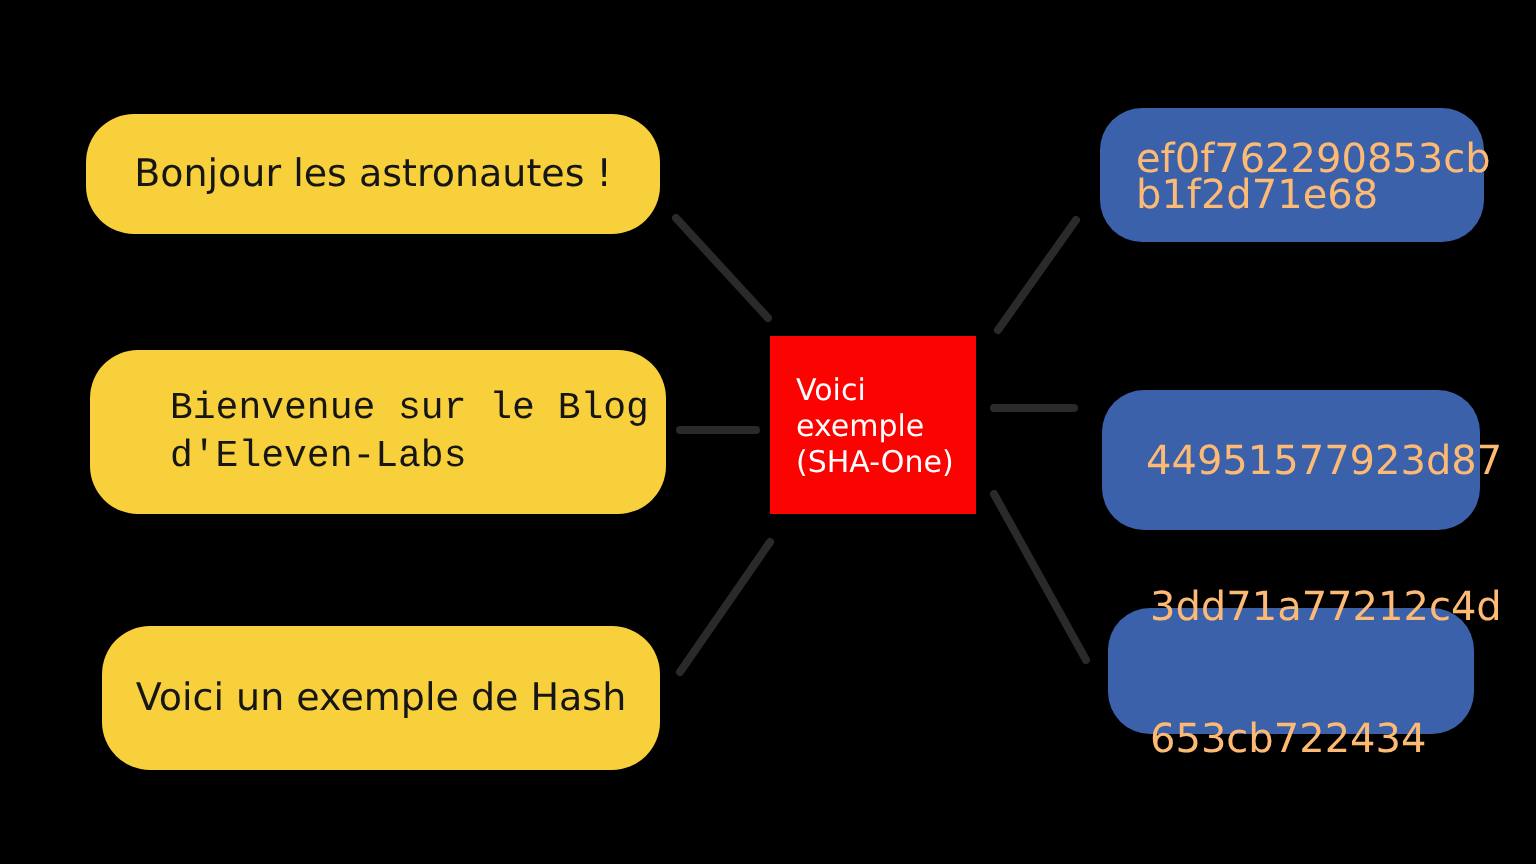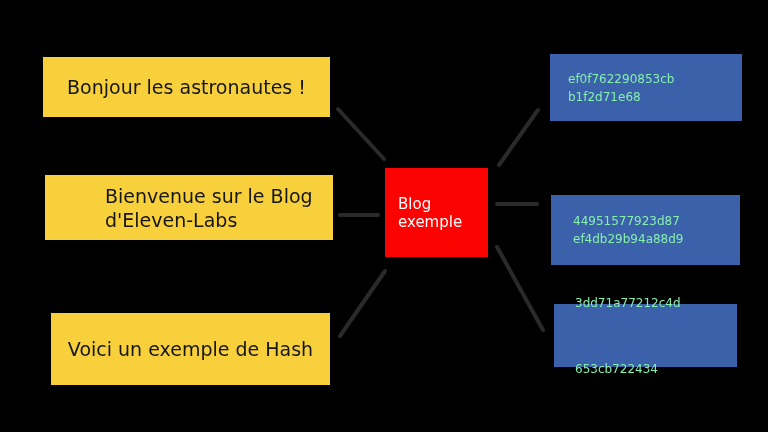--- a/index.html
+++ b/index.html
@@ -27,41 +27,43 @@
     display: flex;
     flex-direction: column;
     justify-content: center;
     box-sizing: border-box;
   }
   .input-box {
     background: #F8D03C;
     color: #161616;
     font-size: 19px;
     line-height: 24px;
+    border-radius: 24px;
   }
   .input-box.centered {
     align-items: center;
     text-align: center;
   }
   .y1 { left: 43px;  top: 57px;  width: 287px; height: 60px; }
-  .y2 { left: 45px;  top: 175px; width: 288px; height: 65px; padding-left: 60px; }
+  .y2 { left: 45px;  top: 175px; width: 288px; height: 82px; padding-left: 40px; font-family: Liberation Mono, monospace; }
   .y3 { left: 51px;  top: 313px; width: 279px; height: 72px; }
   .hash-box {
     left: 385px; top: 168px; width: 103px; height: 89px;
     background: #FB0300;
     color: #FFFFFF;
     font-size: 15px;
     line-height: 18px;
     padding-left: 13px;
   }
   .digest-box {
     background: #3A61A9;
-    color: #86efac;
-    font-size: 12px;
+    color: #fdba74;
+    font-size: 20px;
     line-height: 18px;
+    border-radius: 21px;
   }
   .b1 { left: 550px; top: 54px;  width: 192px; height: 67px; padding-left: 18px; }
   .b2 { left: 551px; top: 171px; width: 189px; height: 70px; padding-left: 22px; margin-top: 24px; }
   .b3 { left: 554px; top: 304px; width: 183px; height: 63px; padding-left: 21px; gap: 48px; }
   .ln { white-space: pre; }
 </style>
 </head>
 <body>
 
 <div class="stage">
@@ -82,32 +84,32 @@
   <div class="box input-box y2">
     <div class="ln">Bienvenue sur le Blog</div>
     <div class="ln">d'Eleven-Labs</div>
   </div>
 
   <div class="box input-box centered y3">
     <div class="ln">Voici un exemple de Hash</div>
   </div>
 
   <div class="box hash-box">
-    <div class="ln">Blog</div>
+    <div class="ln">Voici</div>
     <div class="ln">exemple</div>
+    <div class="ln">(SHA-One)</div>
   </div>
 
   <div class="box digest-box b1">
     <div class="ln">ef0f762290853cb</div>
     <div class="ln">b1f2d71e68</div>
   </div>
 
   <div class="box digest-box b2">
     <div class="ln">44951577923d87</div>
-    <div class="ln">ef4db29b94a88d9</div>
   </div>
 
   <div class="box digest-box b3">
     <div class="ln">3dd71a77212c4d</div>
     <div class="ln">653cb722434</div>
   </div>
 
 </div>
 
 </body></html>

